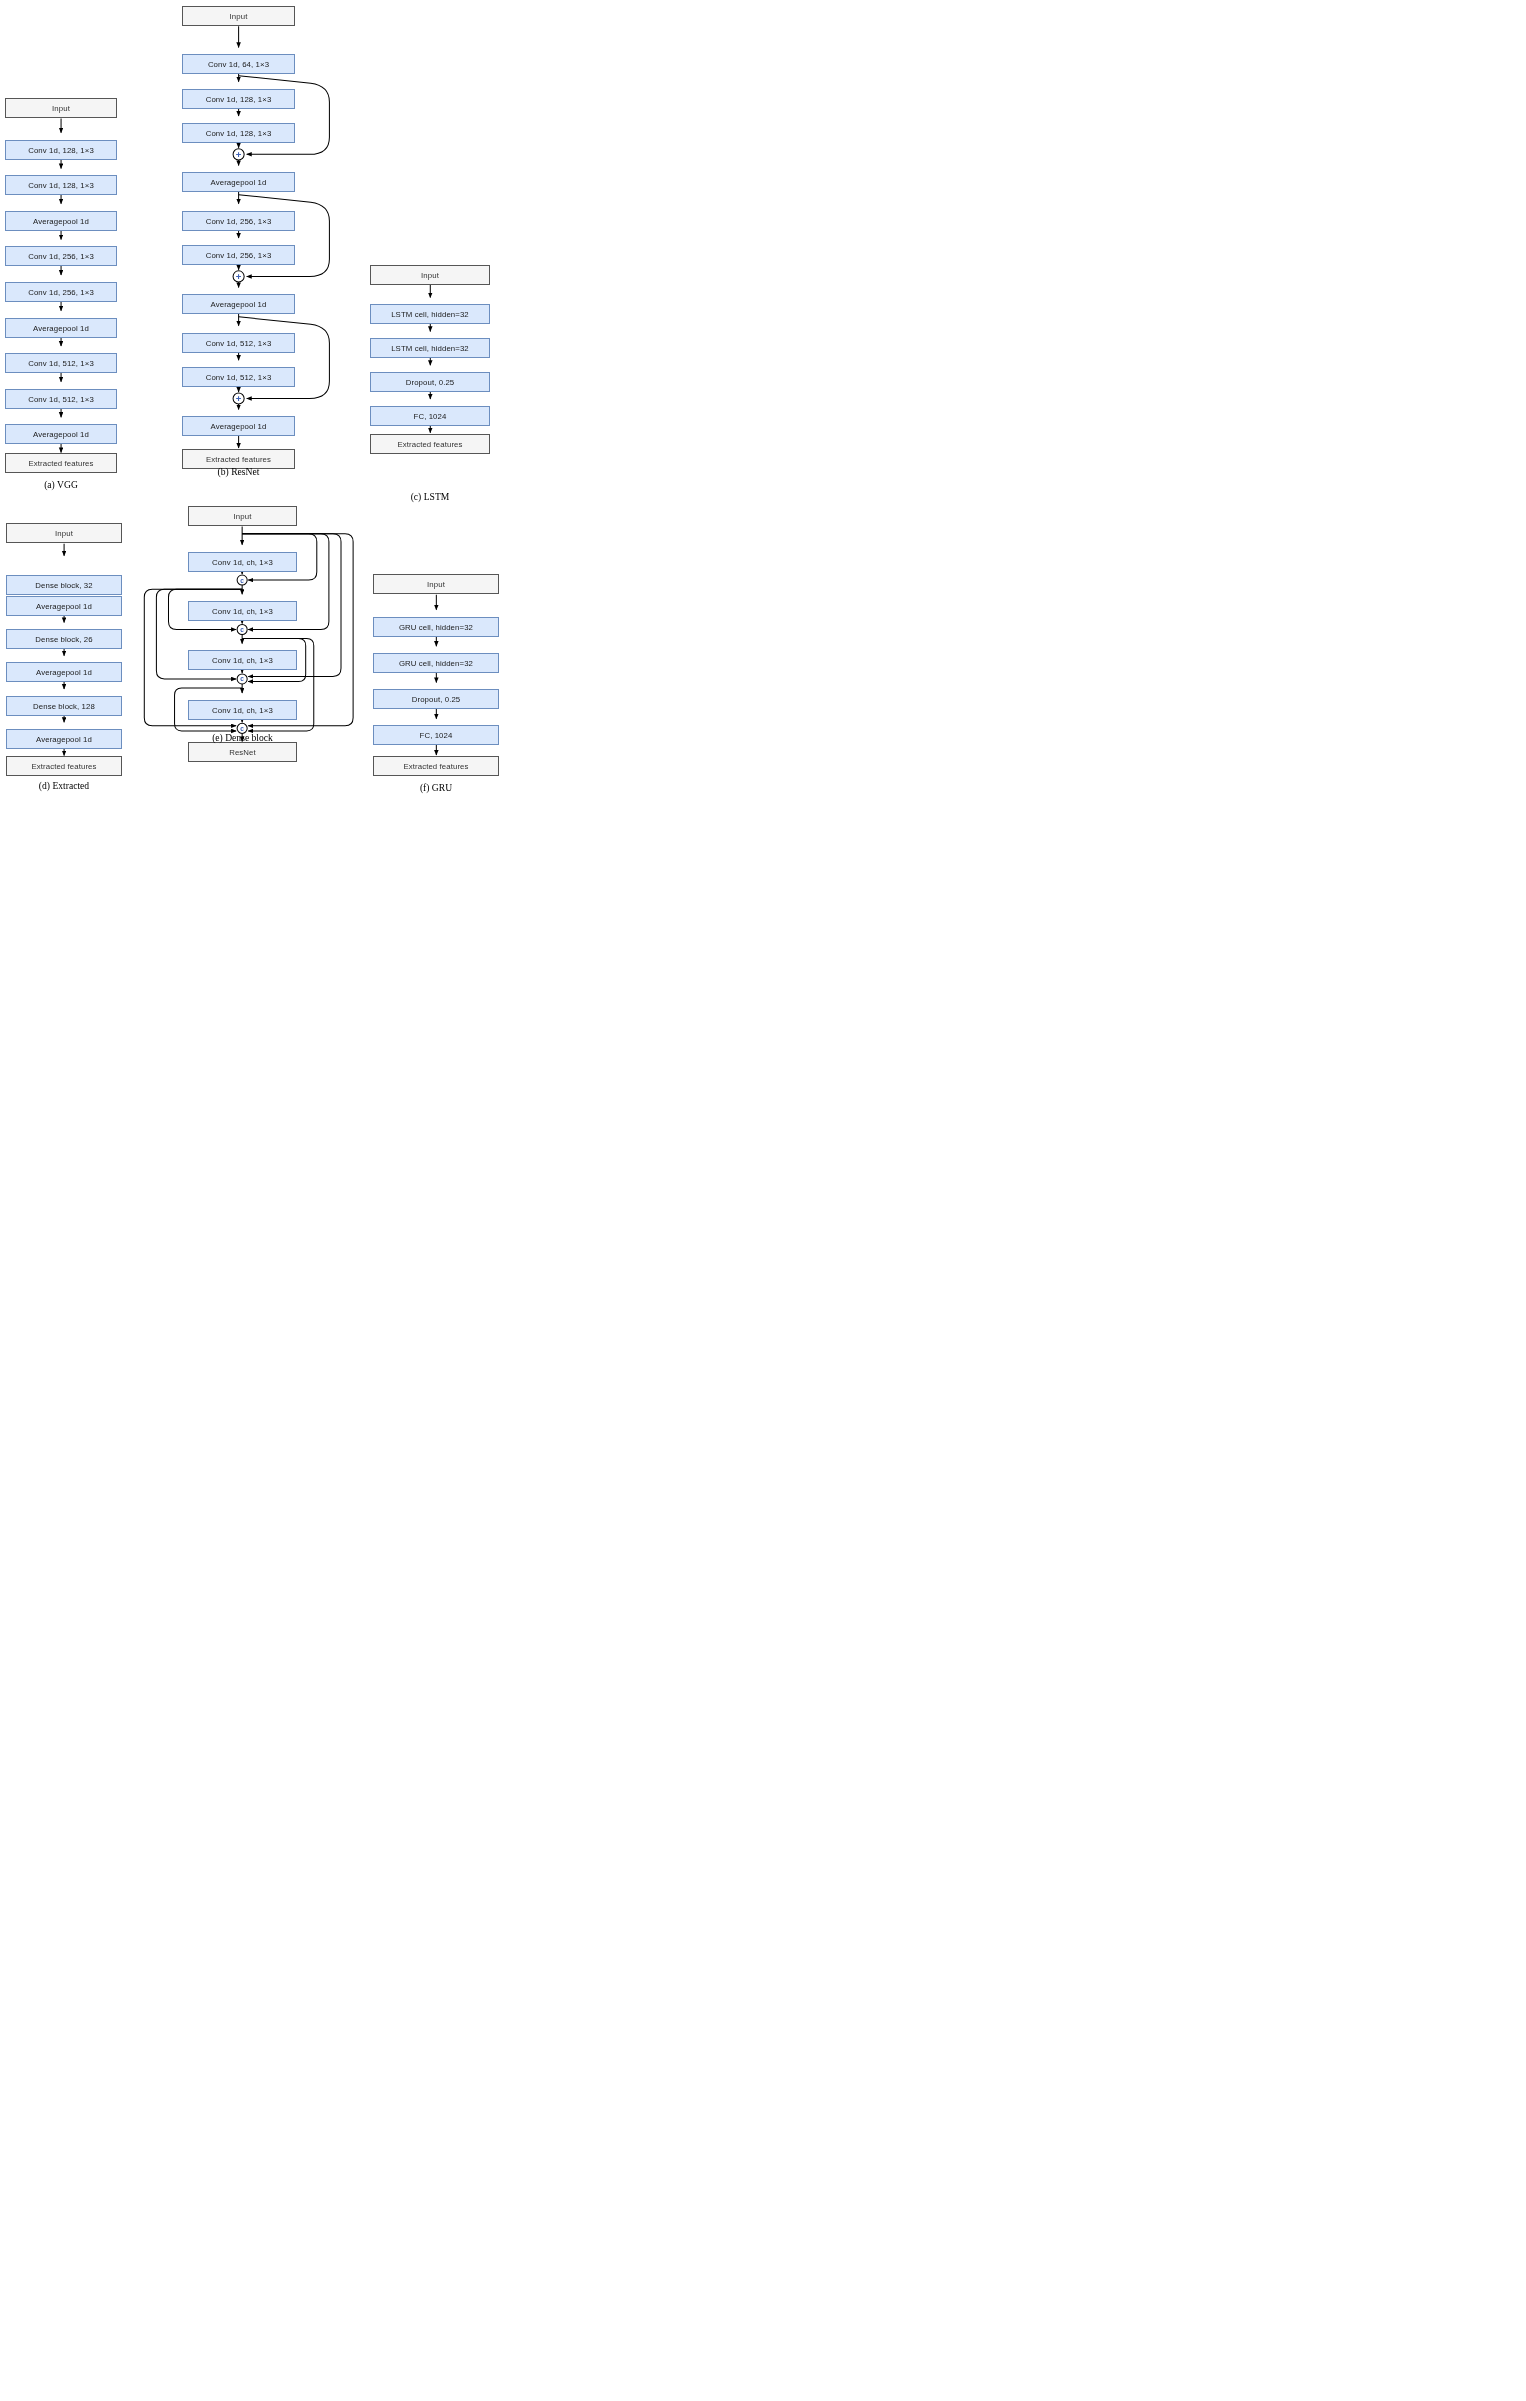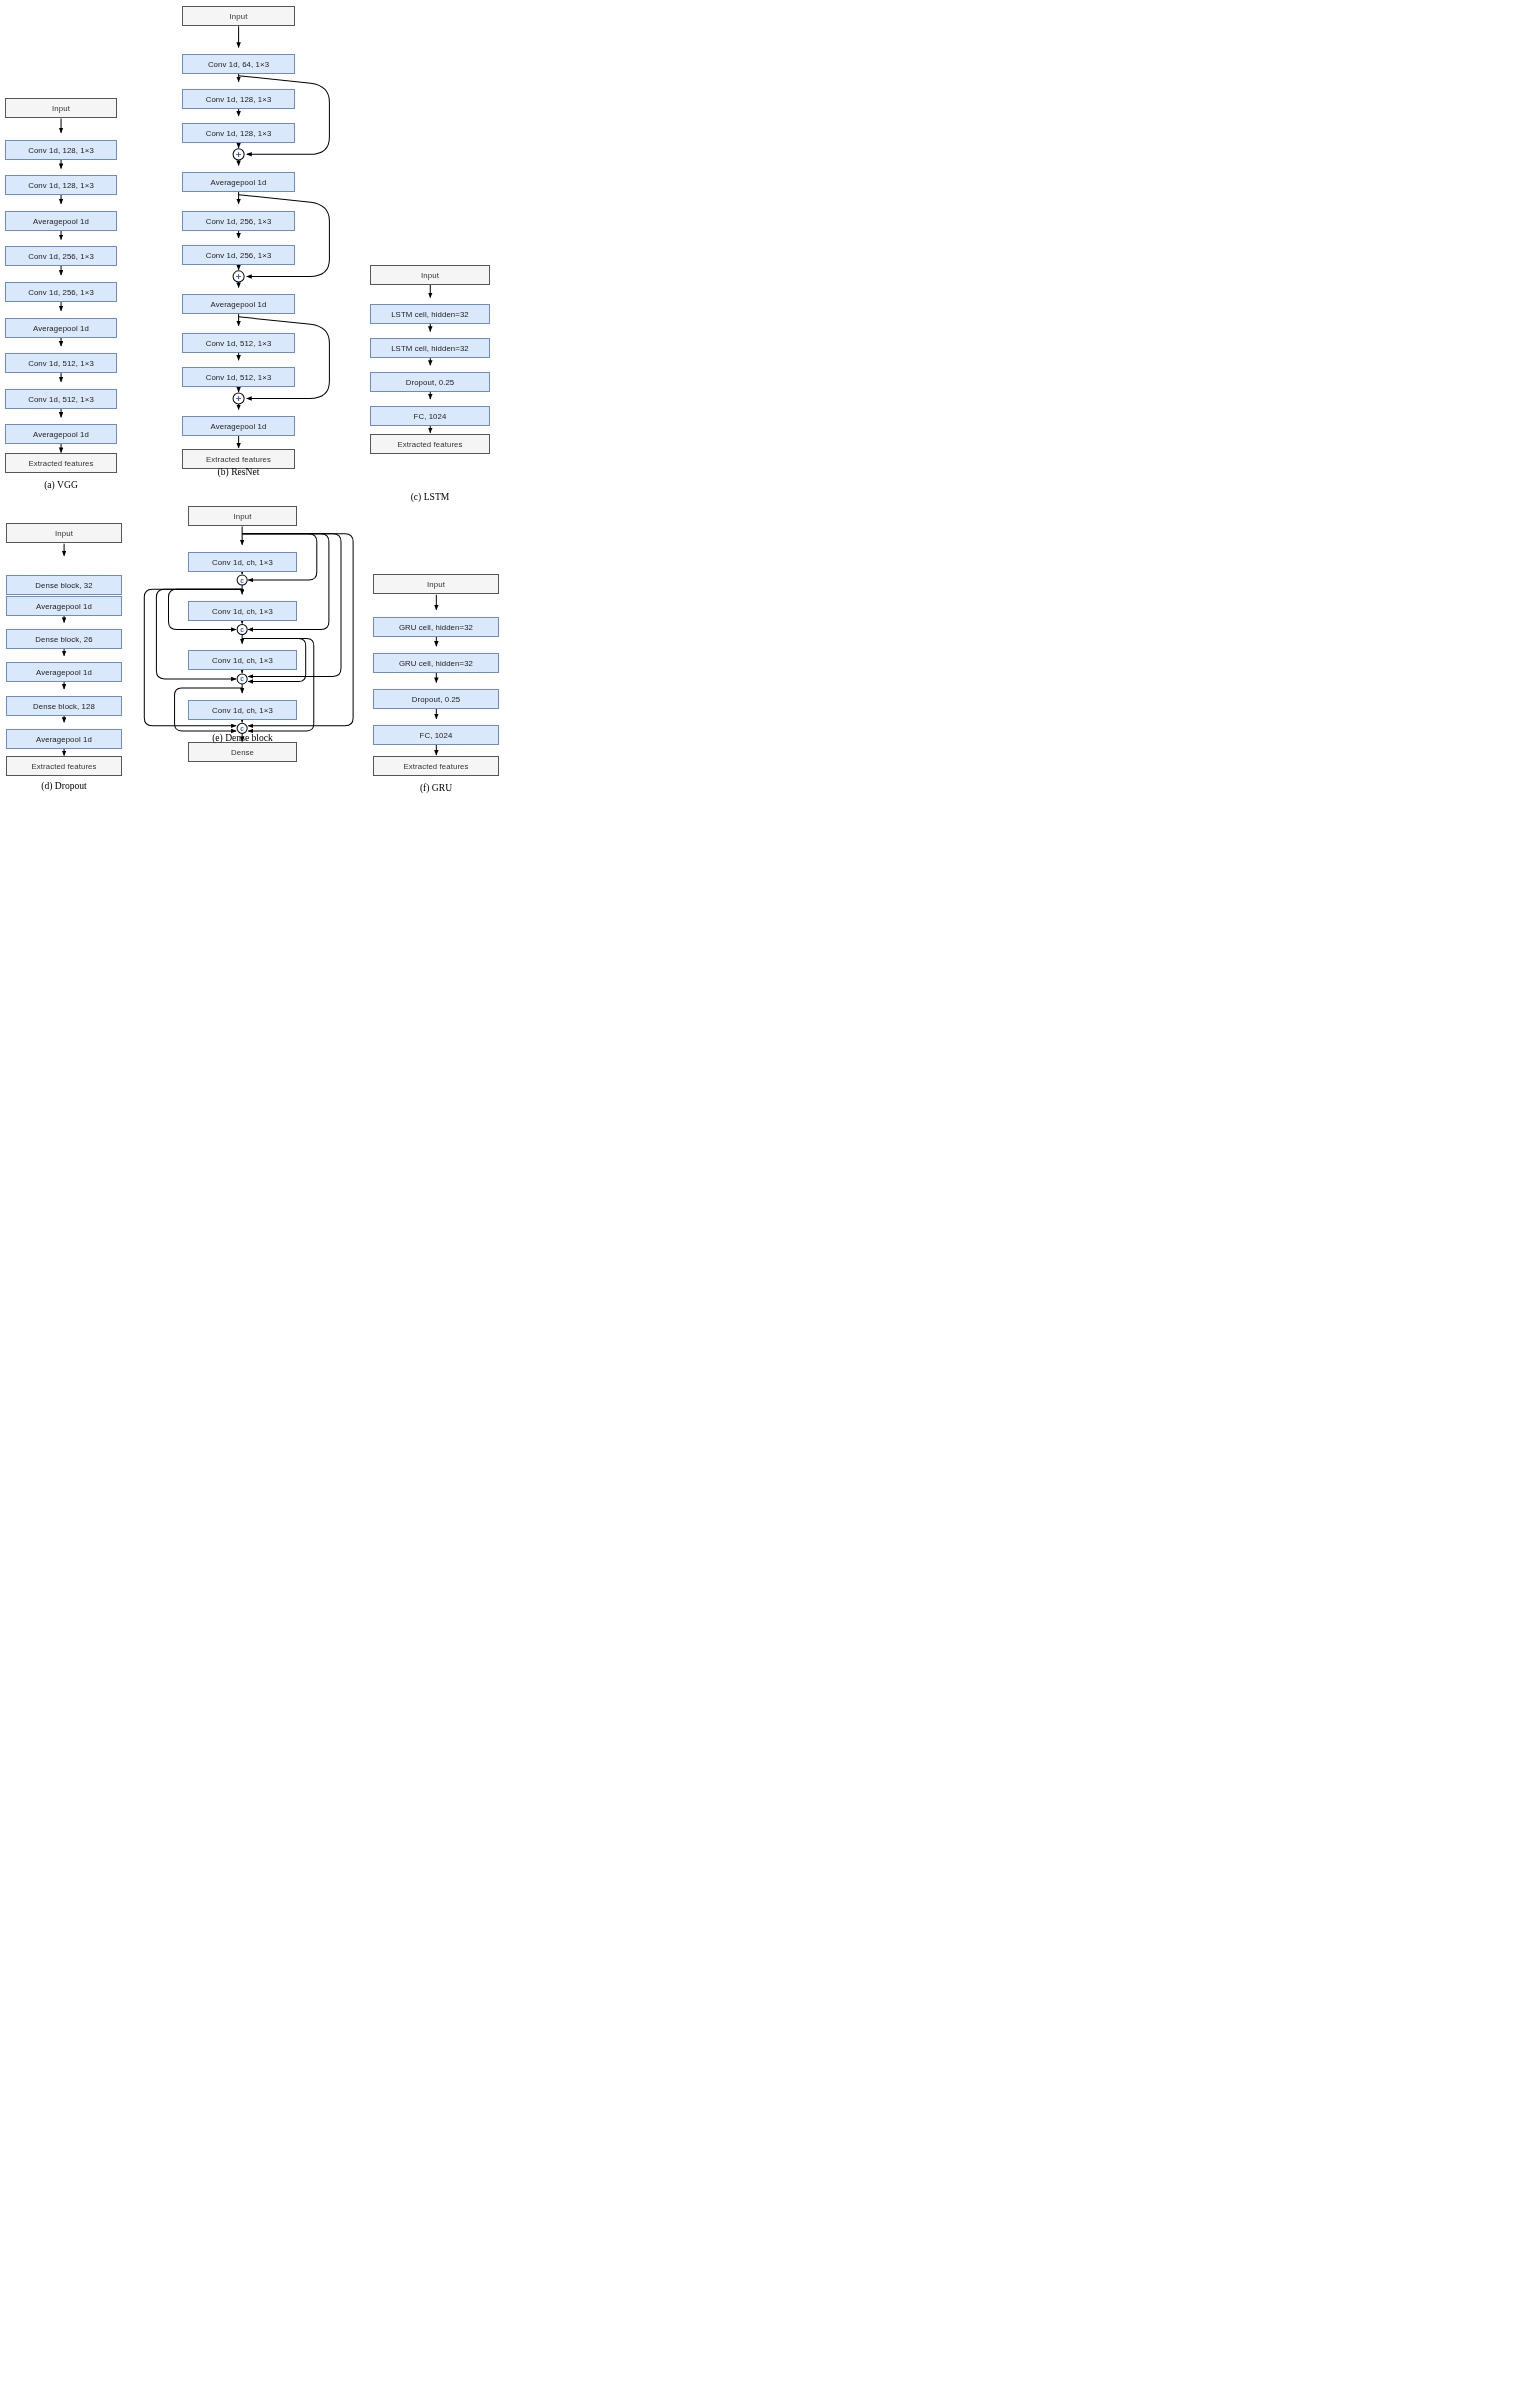--- a/index.html
+++ b/index.html
@@ -188,28 +188,28 @@
   <div class="cap col-c" style="top:491px">(c) LSTM</div>
 
   <div class="box gray col-d" style="top:523px">Input</div>
   <div class="box blue col-d" style="top:569px">Dense block, 32</div>
   <div class="box blue col-d" style="top:590px">Averagepool 1d</div>
   <div class="box blue col-d" style="top:623px">Dense block, 26</div>
   <div class="box blue col-d" style="top:656px">Averagepool 1d</div>
   <div class="box blue col-d" style="top:690px">Dense block, 128</div>
   <div class="box blue col-d" style="top:723px">Averagepool 1d</div>
   <div class="box gray col-d" style="top:756px">Extracted features</div>
-  <div class="cap col-d" style="top:780px">(d) Dropout</div>
+  <div class="cap col-d" style="top:780px">(d) Extracted</div>
 
   <div class="box gray col-e" style="top:506px">Input</div>
   <div class="box blue col-e" style="top:546px">Conv 1d, ch, 1×3</div>
   <div class="box blue col-e" style="top:595px">Conv 1d, ch, 1×3</div>
   <div class="box blue col-e" style="top:644px">Conv 1d, ch, 1×3</div>
   <div class="box blue col-e" style="top:694px">Conv 1d, ch, 1×3</div>
-  <div class="box gray col-e" style="top:742px">Dense</div>
+  <div class="box gray col-e" style="top:742px">ResNet</div>
   <div class="cap col-e" style="top:732px">(e) Dense block</div>
 
   <div class="box gray col-f" style="top:574px">Input</div>
   <div class="box blue col-f" style="top:611px">GRU cell, hidden=32</div>
   <div class="box blue col-f" style="top:647px">GRU cell, hidden=32</div>
   <div class="box blue col-f" style="top:683px">Dropout, 0.25</div>
   <div class="box blue col-f" style="top:719px">FC, 1024</div>
   <div class="box gray col-f" style="top:756px">Extracted features</div>
   <div class="cap col-f" style="top:782px">(f) GRU</div>
 

